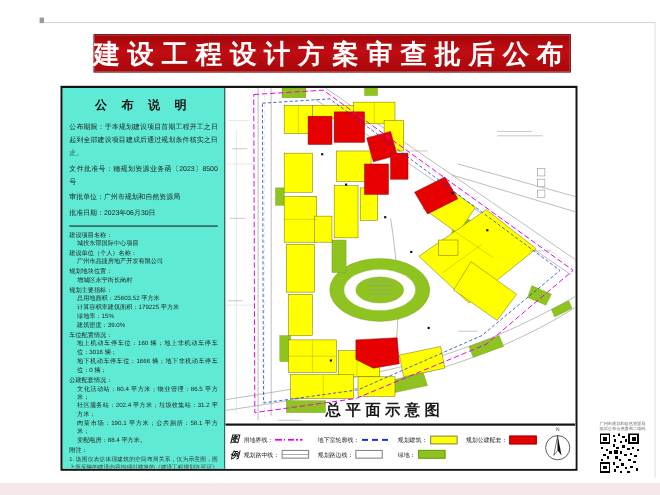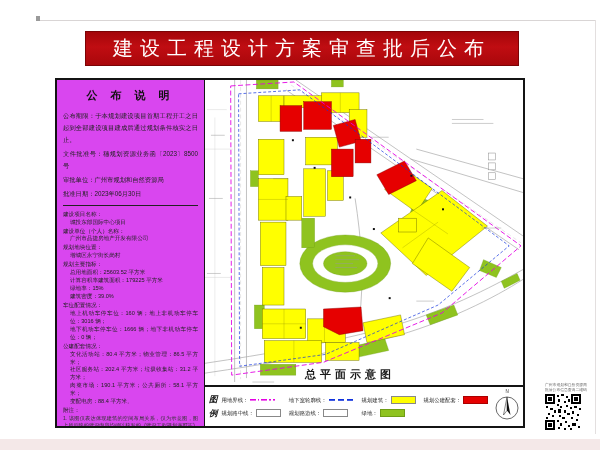--- a/index.html
+++ b/index.html
@@ -13,53 +13,53 @@
   .edge-mark{position:absolute;left:36px;top:16px;width:4px;height:5px;background:#9a9a9a;}
   .bottom-strip{position:absolute;left:0;top:439px;width:600px;height:11px;background:#f4e8e8;}
 
   
   .banner{
     position:absolute;left:85px;top:31px;width:432px;height:33px;
     background:linear-gradient(#a4060a,#c00d12 45%,#a9070b);
     border:1px solid #7c0305;
     display:flex;align-items:center;justify-content:center;
   }
-  .banner span{color:#ffffff;font-size:20px;font-weight:normal;letter-spacing:7px;white-space:nowrap;}
+  .banner span{color:#ffffff;font-size:24px;font-weight:bold;letter-spacing:7px;white-space:nowrap;}
 
   
   .frame{
     position:absolute;left:55px;top:78px;width:470px;height:350px;
     border:2px solid #141414;background:#ffffff;box-sizing:border-box;display:flex;
   }
 
   
   .left-panel{
     width:148px;box-sizing:border-box;height:100%;
-    background:#d946ef;border-right:1.5px solid #141414;
+    background:#5eead4;border-right:1.5px solid #141414;
     padding:5px 6px 3px 6px;overflow:hidden;
   }
   .panel-header{
     text-align:center;font-size:11px;font-weight:bold;letter-spacing:5px;
     margin:3px 0 7px 0;color:#111;
   }
   .notice p{margin:0 0 2px 0;font-size:6.3px;line-height:1.9;color:#222;text-align:justify;}
   .notice .lbl{color:#222;}
   .details{border-top:1px solid #222;margin-top:5px;padding-top:4px;}
   .details div{font-size:5.6px;line-height:1.42;color:#222;text-align:justify;}
   .details .sec{margin-top:1px;}
   .details .ind{padding-left:7px;}
   .details .note{font-size:5.2px;line-height:1.38;color:#333;}
 
   
   .map-col{position:relative;flex:1;height:100%;background:#ffffff;}
   .map-area{position:absolute;left:0;top:0;right:0;bottom:41px;overflow:hidden;}
   .map-area svg{display:block;width:100%;height:100%;}
   .map-title{
     position:absolute;left:55px;bottom:3px;width:180px;text-align:center;
-    font-size:11px;font-weight:600;letter-spacing:4px;color:#1a1a1a;
+    font-size:14px;font-weight:600;letter-spacing:4px;color:#1a1a1a;
   }
 
   
   .legend{
     position:absolute;left:0;right:0;bottom:0;height:41px;box-sizing:border-box;
     border-top:2px solid #141414;background:#ffffff;
     display:flex;align-items:center;padding:2px 5px 2px 4px;
   }
   .legend-label{
     width:13px;font-size:8.5px;font-weight:bold;line-height:1.55;text-align:center;

